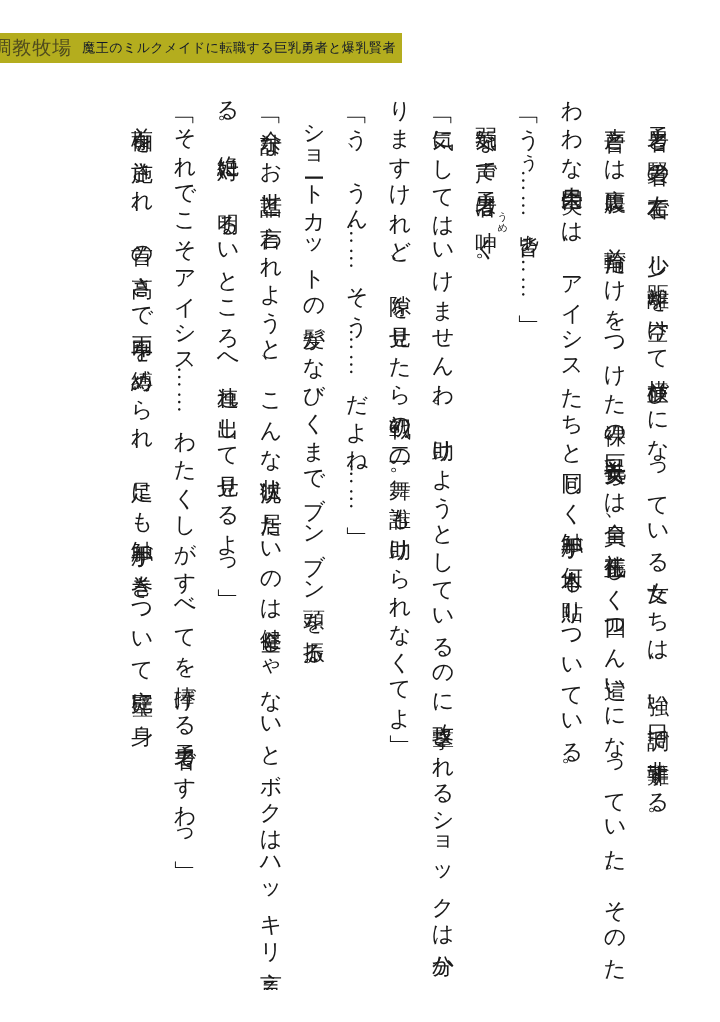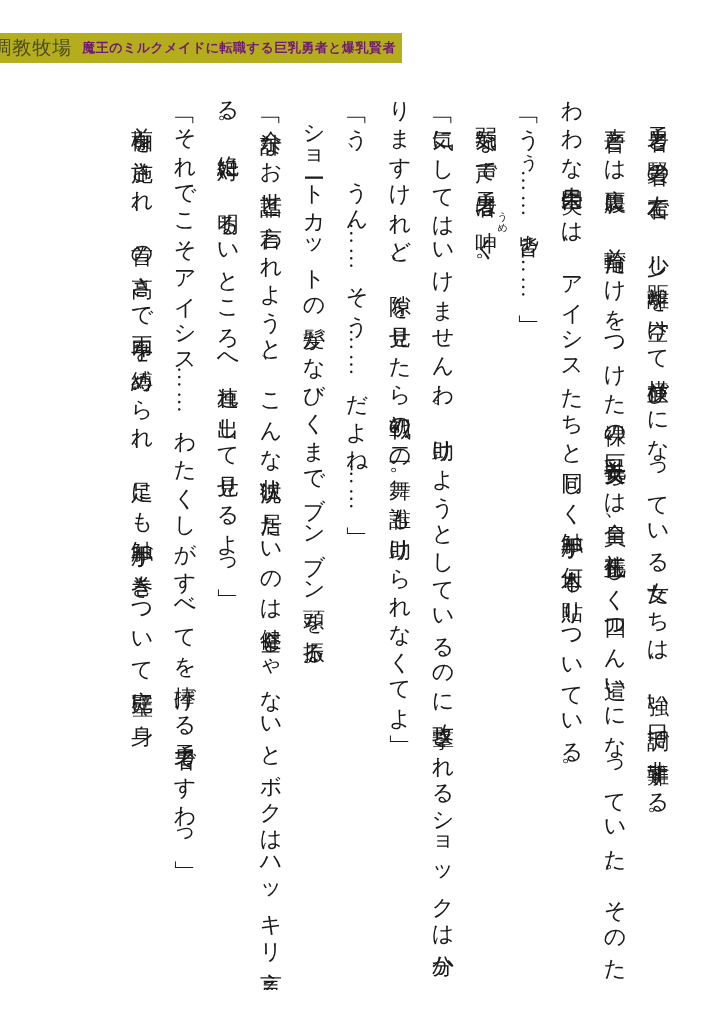--- a/index.html
+++ b/index.html
@@ -67,21 +67,21 @@
     letter-spacing: 0;
   }
 </style>
 </head>
 <body>
 
 <div class="reader-page" style="background: rgb(255, 255, 255);">
 
   <div class="header-band" style="background: rgb(180, 173, 30);">
     <span class="header-title" style="color: rgb(79, 75, 29);">触手調教牧場</span>
-    <span class="header-subtitle" style="color: #701a75; font-weight: bold;">魔王のミルクメイドに転職する巨乳勇者と爆乳賢者</span>
+    <span class="header-subtitle" style="color: #0f172a;">魔王のミルクメイドに転職する巨乳勇者と爆乳賢者</span>
   </div>
 
   <div class="text-block" style="color: rgb(26, 26, 26);">
       <p>勇者と賢者の左右で、少し距離を空けて横並びになっている女たちは、強い口調で非難する。</p>
       <p>声音とは裏腹に、首輪だけをつけた裸の巨乳美女らは全員、礼儀正しく四つん這いになっていた。そのたわわな肉果実には、アイシスたちと同じく触手が何本も貼りついている。</p>
       <p>「うぅ……皆ぁ……」</p>
       <p>弱気な声で勇者は<ruby>呻<rt>うめ</rt></ruby>く。</p>
       <p>「気にしてはいけませんわ。助けようとしているのに攻撃されるショックは分かりますけれど、隙を見せたら初戦の二の舞。誰も助けられなくてよ」</p>
       <p>「う、うん……そう……だよね……」</p>
       <p>ショートカットの髪がなびくまでブンブン頭を振る。</p>

